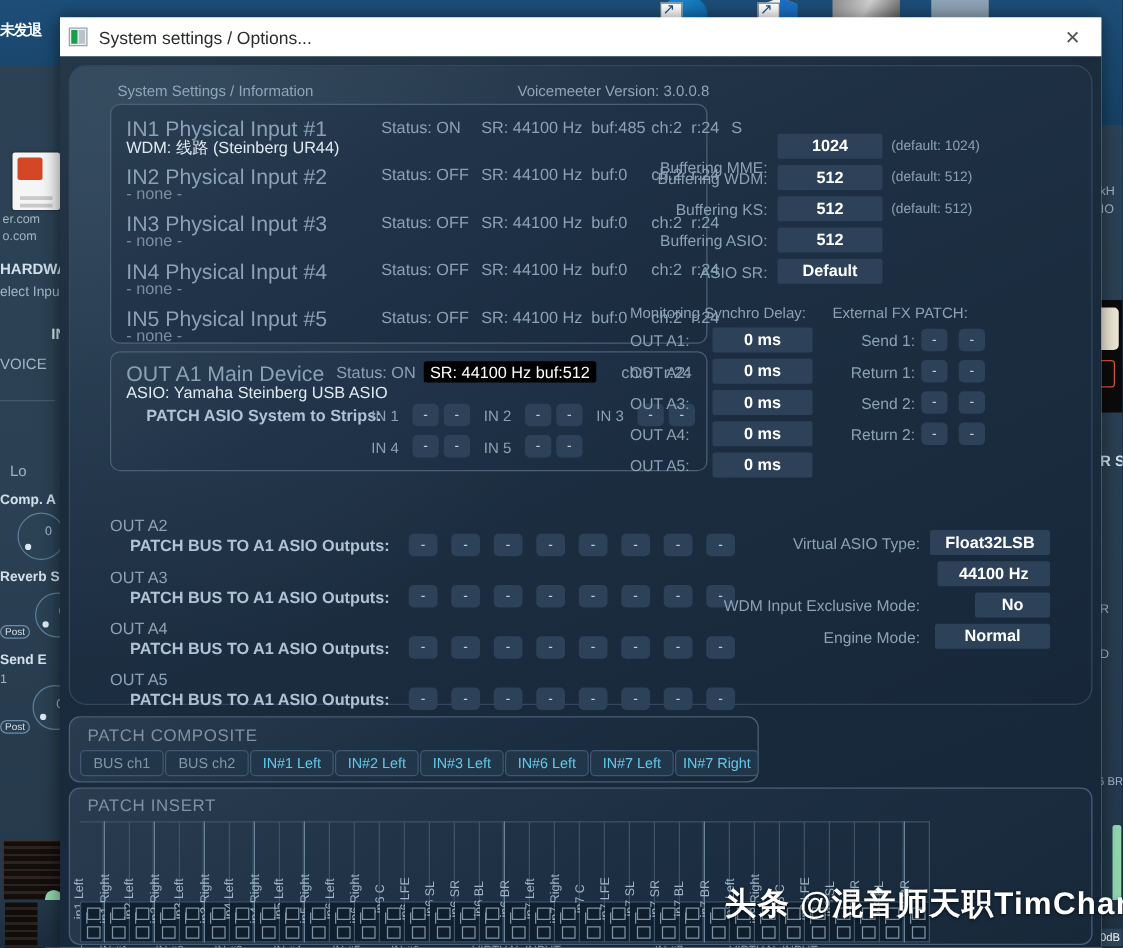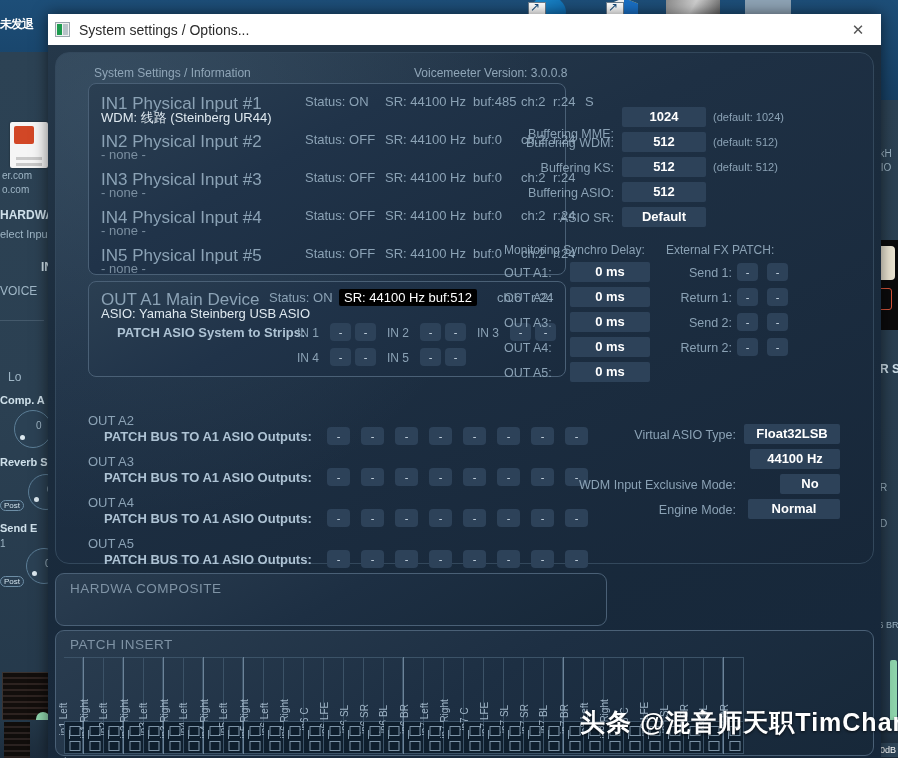--- a/index.html
+++ b/index.html
@@ -609,21 +609,31 @@
       <div class="r-val" style="left:694px;top:396px;width:90px;height:20px;line-height:20px;">44100 Hz</div>
 
       <div class="r-lbl" style="left:490px;top:425px;width:190px;">WDM Input Exclusive Mode:</div>
       <div class="r-val" style="left:724px;top:421px;width:60px;height:20px;line-height:20px;">No</div>
 
       <div class="r-lbl" style="left:530px;top:450px;width:150px;">Engine Mode:</div>
       <div class="r-val" style="left:692px;top:446px;width:92px;height:20px;line-height:20px;">Normal</div>
     </div>
 
     <div id="composite">
-      <div id="comp-title">HARDWA COMPOSITE</div>
+      <div id="comp-title">PATCH COMPOSITE</div>
+      <div id="comp-btns">
+        <div class="comp-btn off">BUS ch1</div>
+        <div class="comp-btn off">BUS ch2</div>
+        <div class="comp-btn on">IN#1 Left</div>
+        <div class="comp-btn on">IN#2 Left</div>
+        <div class="comp-btn on">IN#3 Left</div>
+        <div class="comp-btn on">IN#6 Left</div>
+        <div class="comp-btn on">IN#7 Left</div>
+        <div class="comp-btn on">IN#7 Right</div>
+      </div>
     </div>
 
     <div id="insert">
       <div id="ins-title">PATCH INSERT</div>
       <div id="ins-grid">
           <div class="ins-col grp-end">
             <div class="ins-name">
               <span>in1 Left</span>
             </div>
             <div class="ins-cell">

